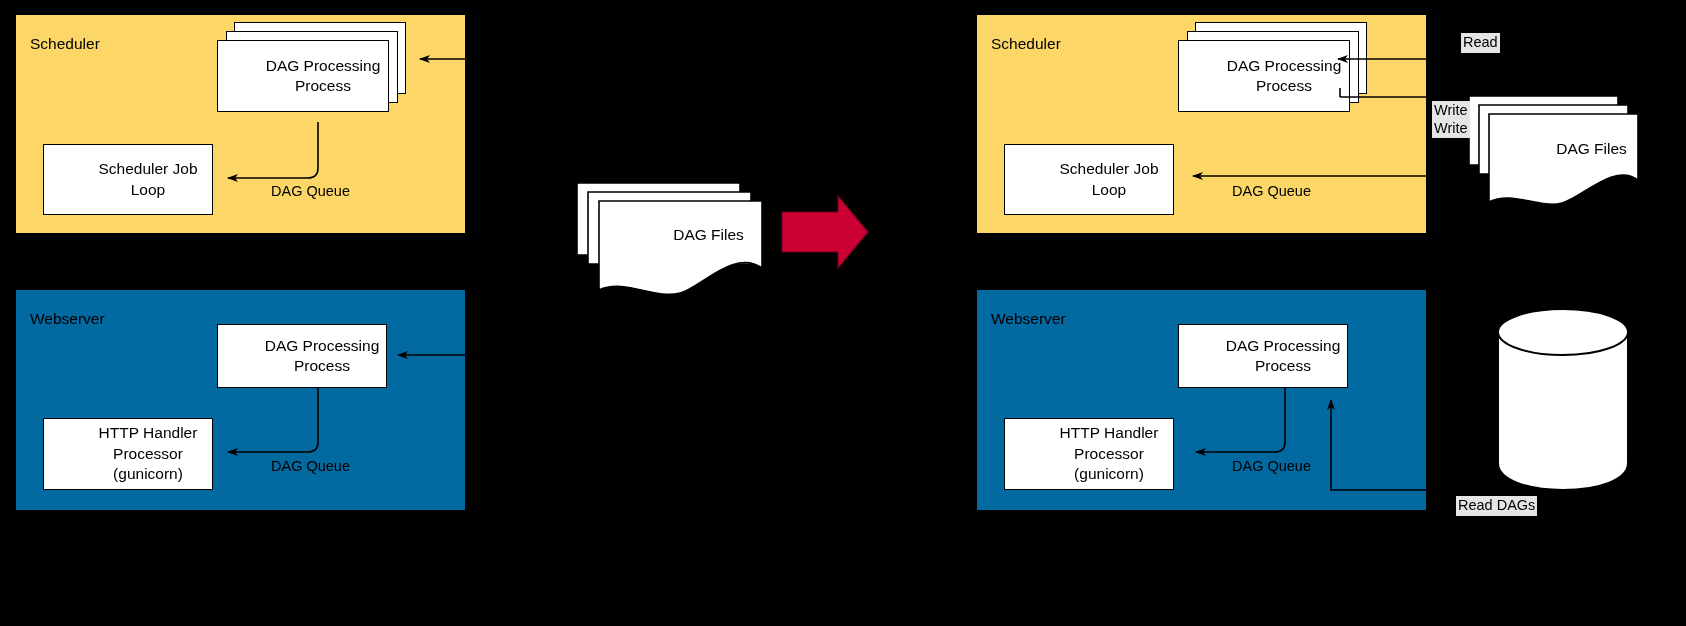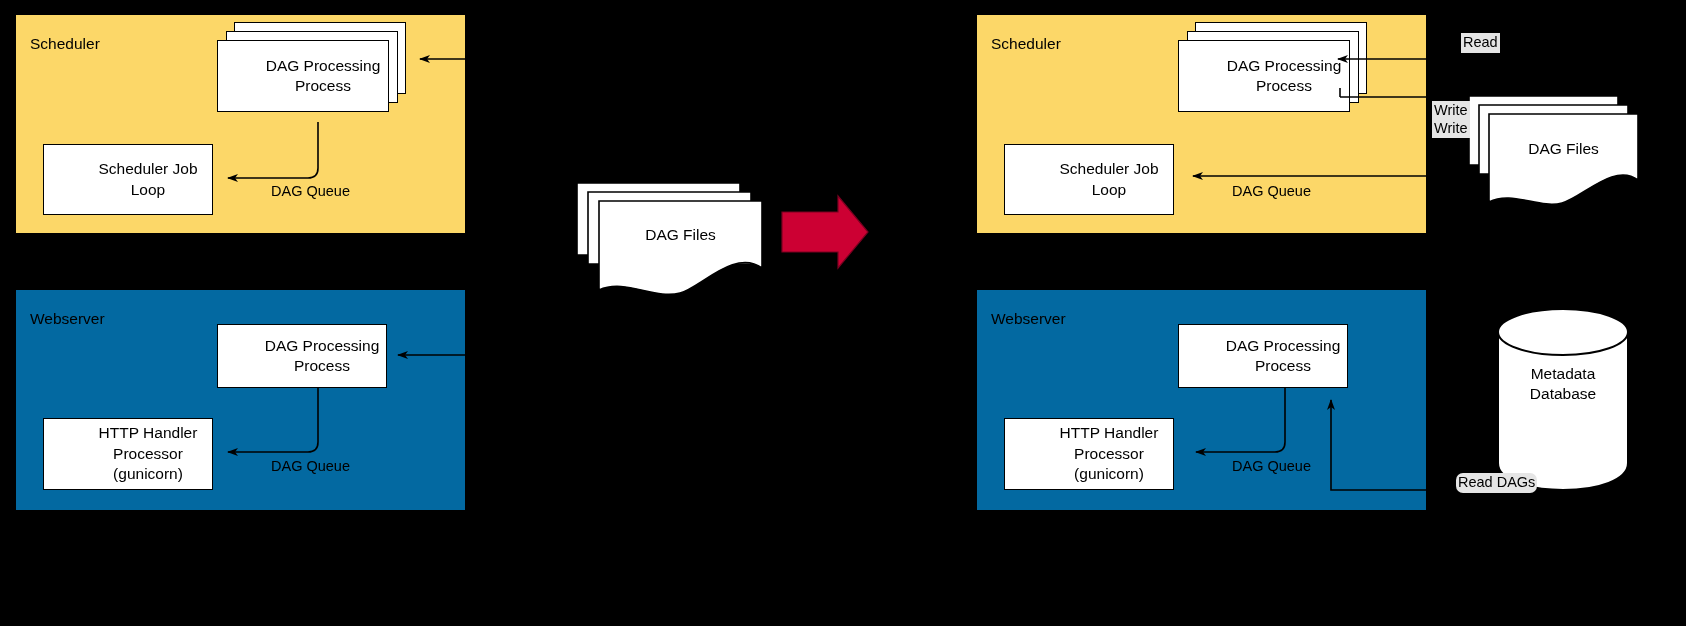--- a/index.html
+++ b/index.html
@@ -83,20 +83,21 @@
     height: 626px;
     overflow: visible;
     pointer-events: none;
   }
   .doc-label {
     position: absolute;
     font-size: 15.5px;
     color: #000000;
     text-align: center;
     white-space: nowrap;
+    padding-left: 28px;
   }
   .db-label {
     position: absolute;
     font-size: 15.5px;
     color: #000000;
     text-align: center;
     line-height: 1.32;
     white-space: nowrap;
   }
 </style>
@@ -233,27 +234,23 @@
     <g>
       <path d="M1498,332 L1498,463 C1498,480 1528,490 1563,490 C1598,490 1628,480 1628,463 L1628,332 Z" fill="#FFFFFF" stroke="#000000" stroke-width="2"></path>
       <ellipse cx="1563" cy="332" rx="65" ry="23" fill="#FFFFFF" stroke="#000000" stroke-width="2"></ellipse>
     </g>
   </svg>
 
   <div class="doc-label" style="left:599px; top:226px; width:163px;">DAG Files</div>
 
   <div class="doc-label" style="left:1489px; top:140px; width:149px;">DAG Files</div>
 
-  <div class="db-label" style="left:1498px; top:364px; width:130px;">
-    <div>Metadata</div>
-    <div>Database</div>
-  </div>
 
   <div class="edge-label boxed" style="left:1461px; top:33px;">Read</div>
 
   <div class="edge-label boxed" style="left:1432px; top:101px;">
     <div>Write</div>
     <div>Write</div>
   </div>
 
-  <div class="edge-label boxed" style="left:1456px; top:473px;border-radius:7px;">Read DAGs</div>
+  <div class="edge-label boxed" style="left:1456px; top:496px;">Read DAGs</div>
 
 </div>
 
 </body></html>

